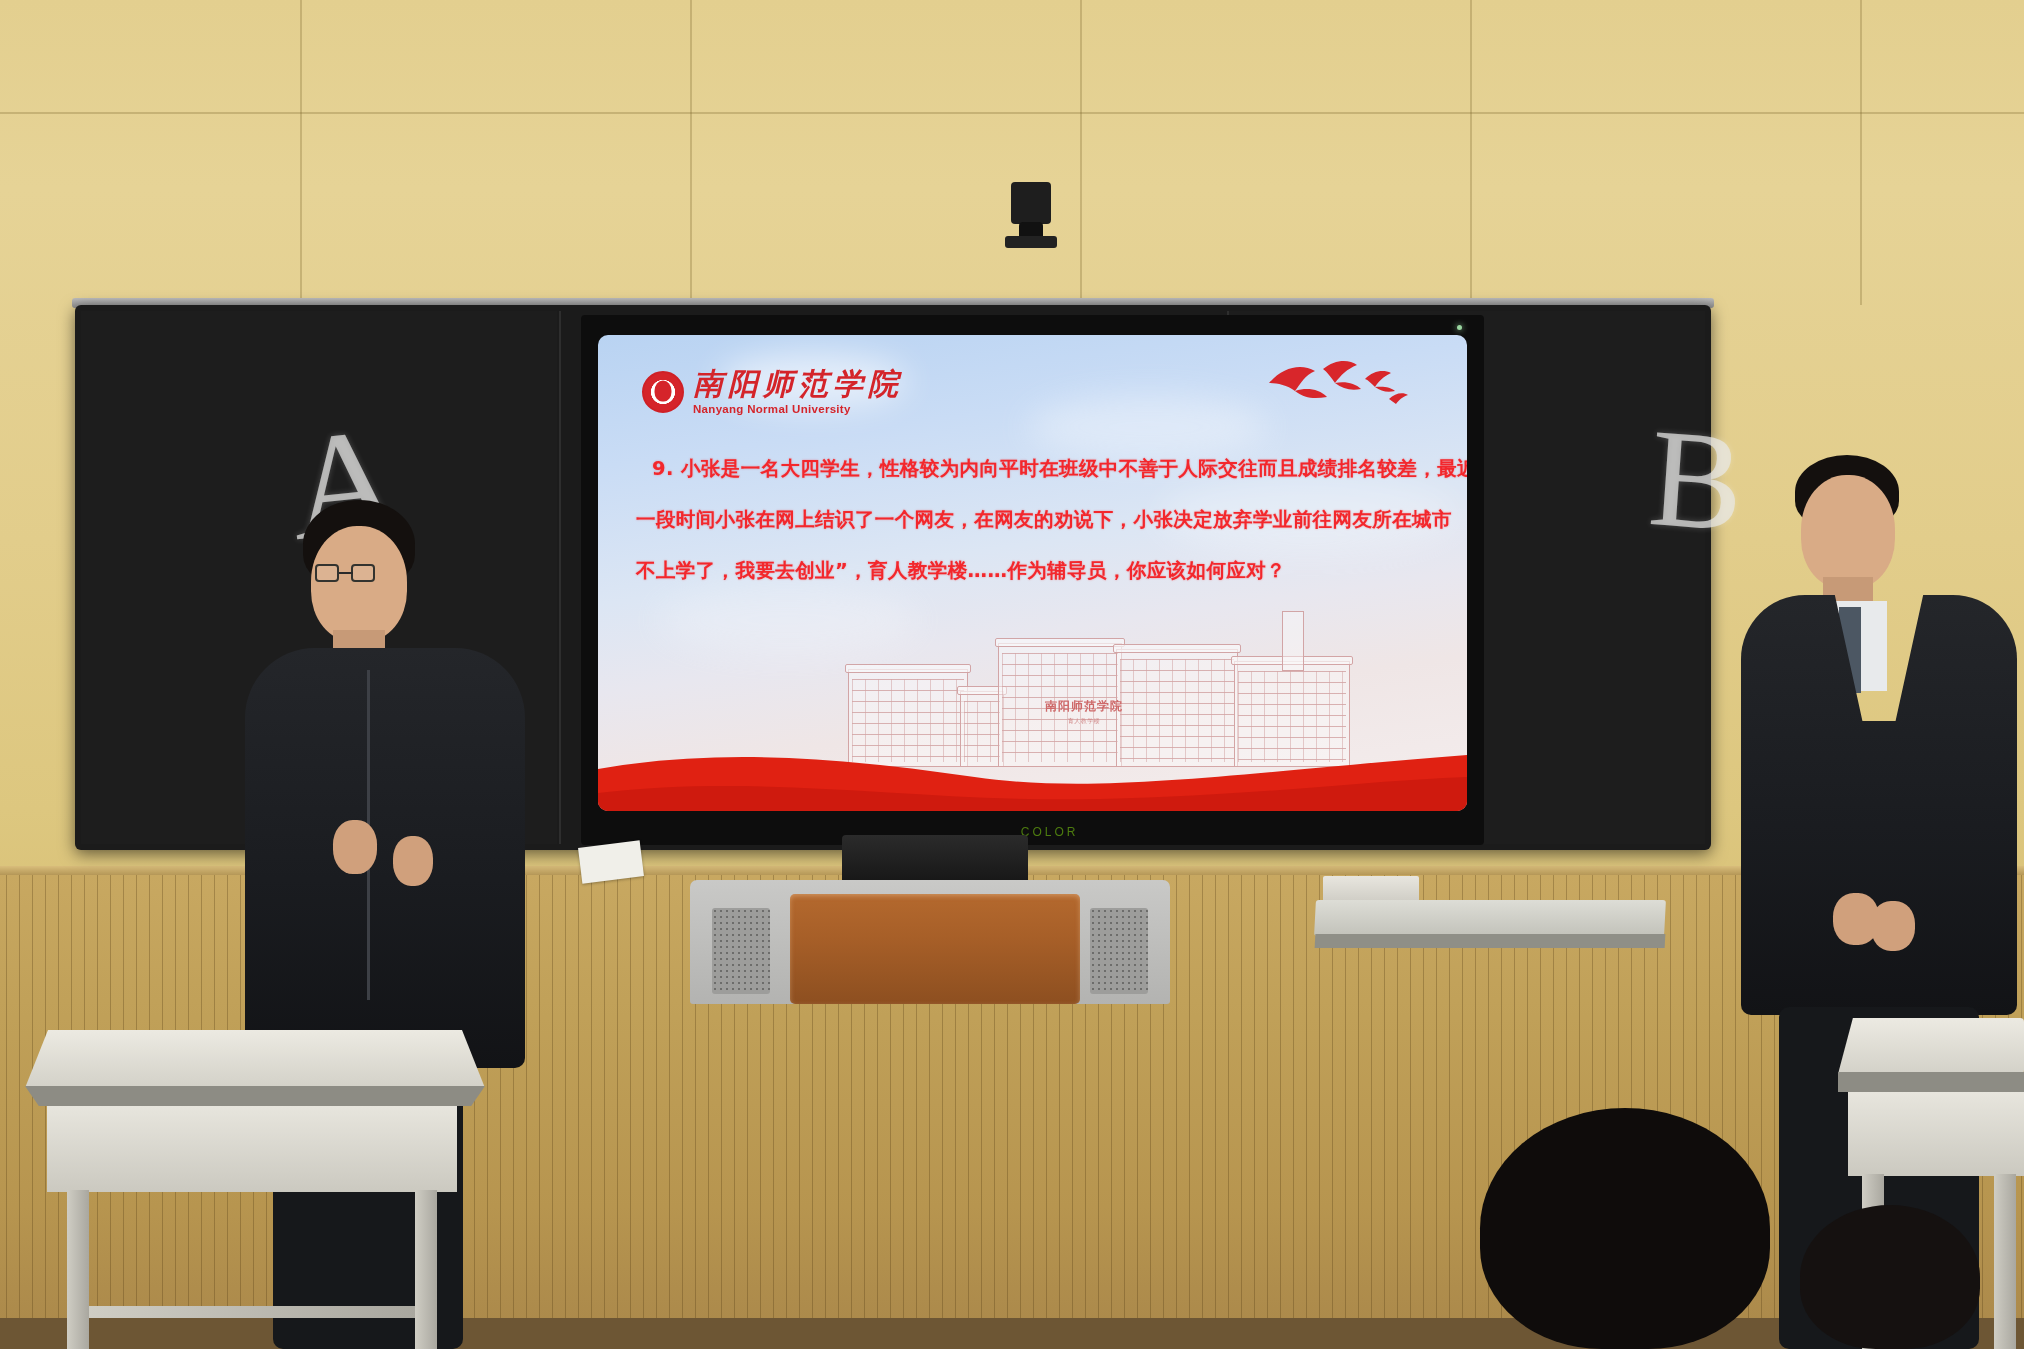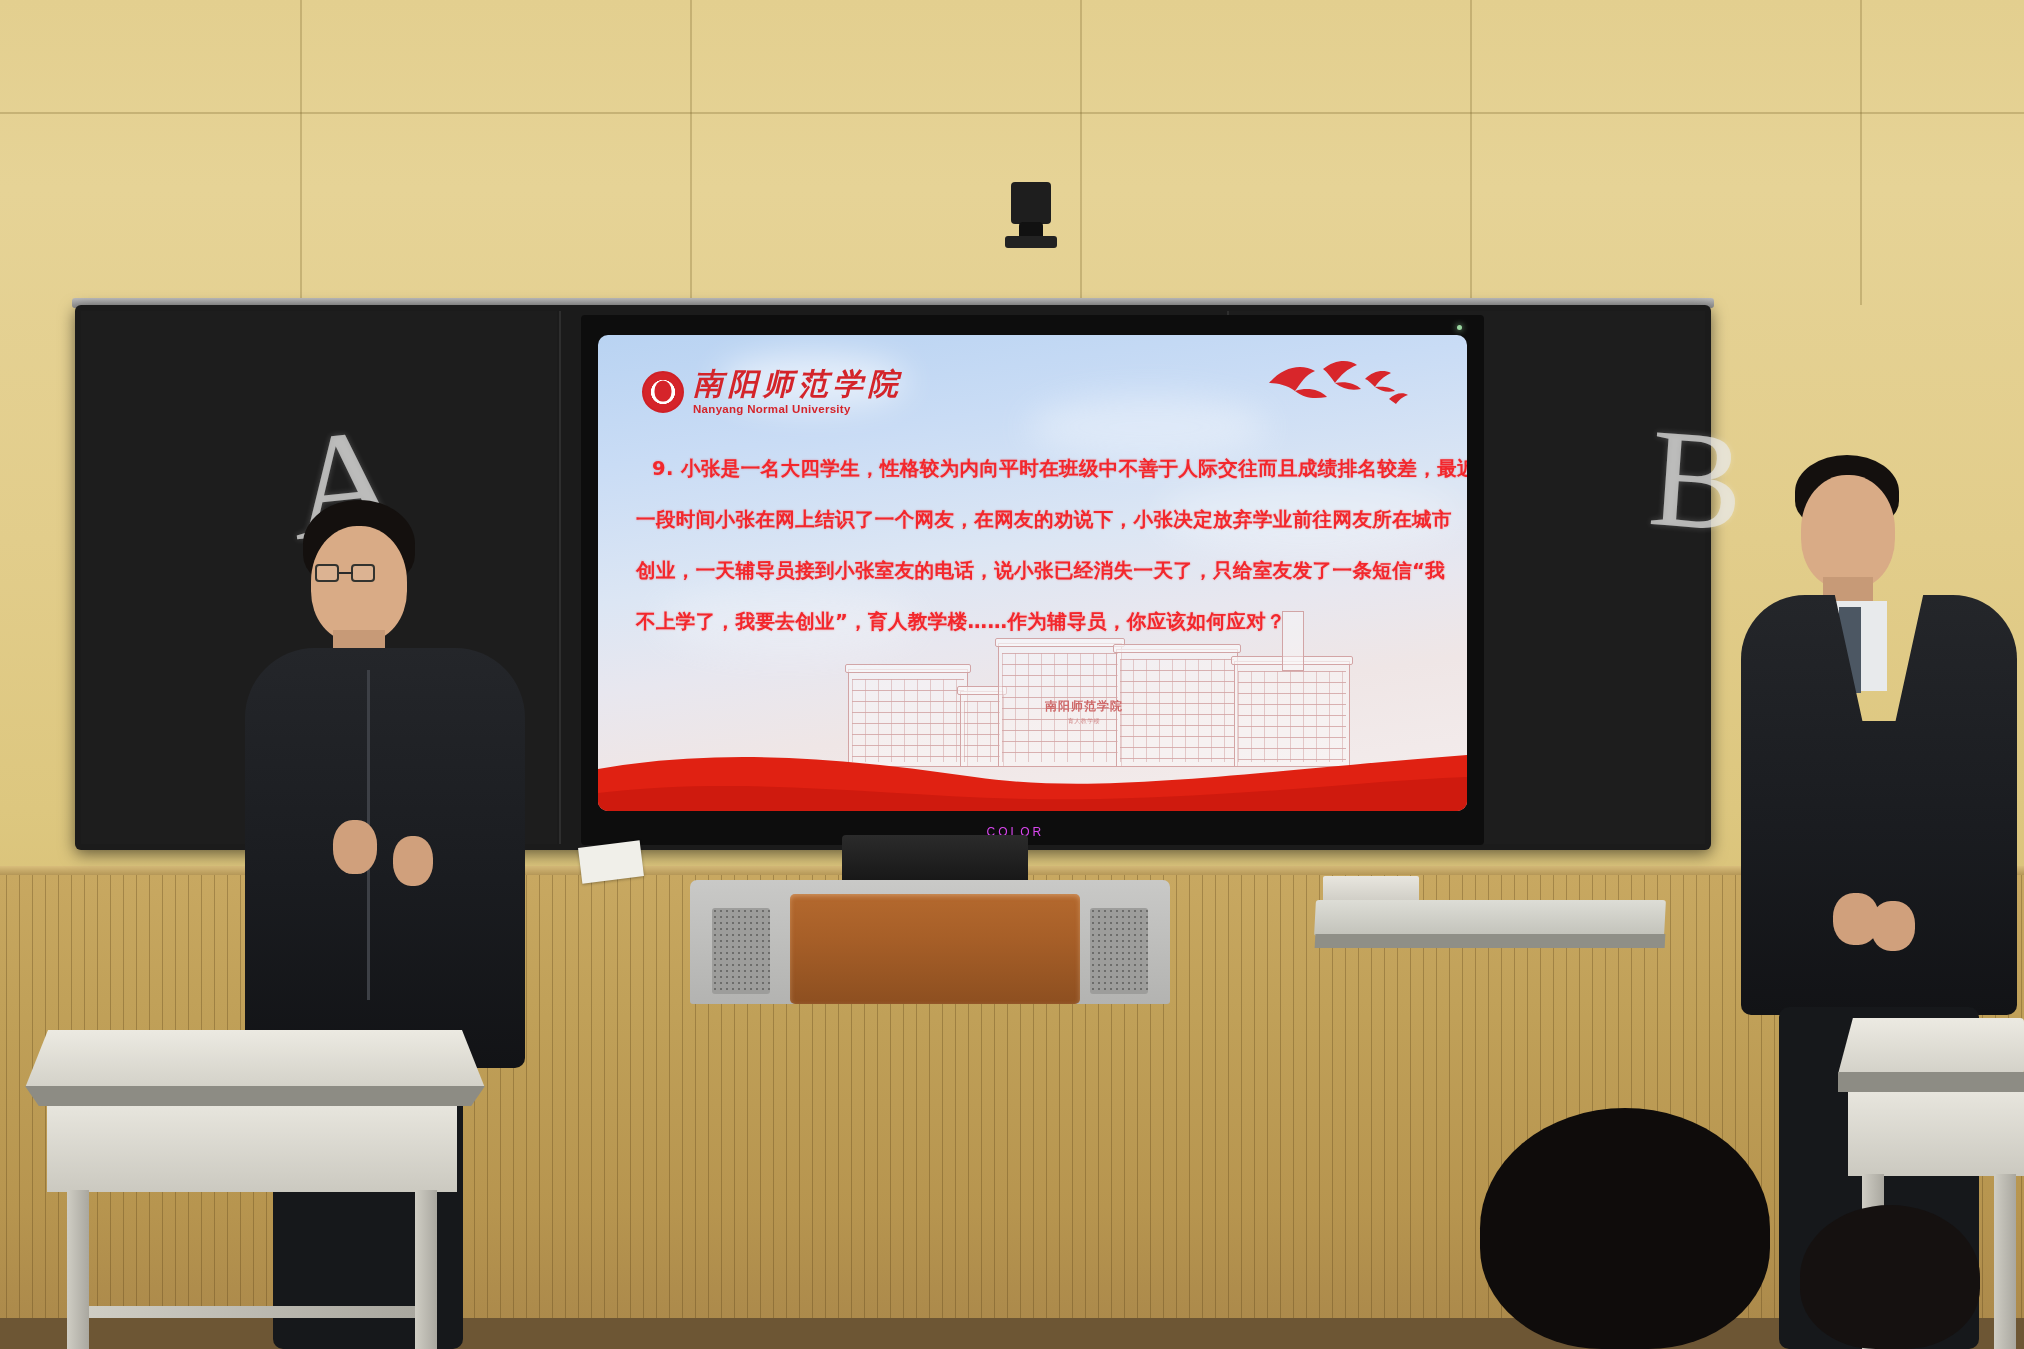--- a/index.html
+++ b/index.html
@@ -34,21 +34,21 @@
   .chalk-letter{position:absolute;color:rgba(232,232,230,.72);
     font-family:"Liberation Serif",serif;font-weight:400;line-height:1;
     text-shadow:0 0 6px rgba(255,255,255,.22);}
   #chalk-a{left:290px;top:408px;font-size:150px;transform:rotate(-6deg);}
   #chalk-b{left:1650px;top:410px;font-size:140px;transform:rotate(4deg);}
 
   
   #panel{position:absolute;left:581px;top:315px;width:903px;height:530px;
     background:#0d0d0d;border-radius:4px;padding:20px 17px 34px 17px;box-sizing:border-box;}
   #panel-brand{position:absolute;left:calc(50% - 46px);bottom:8px;width:92px;height:12px;
-    color:#d946ef;font-size:12px;letter-spacing:3px;text-align:left;}
+    color:#4d7c0f;font-size:12px;letter-spacing:3px;text-align:right;}
   #panel-led{position:absolute;right:22px;top:10px;width:5px;height:5px;border-radius:50%;
     background:#9ad6a0;box-shadow:0 0 6px #9ad6a0;}
 
   
   #slide{position:relative;width:100%;height:100%;overflow:hidden;border-radius:10px;
     background:linear-gradient(172deg,#b9d3f2 0%,#c9dcf5 22%,#dce6f4 45%,#e8e7ef 60%,#efe6e6 74%,#f2eaea 88%,#f4eeec 100%);}
   .cloud{position:absolute;border-radius:50%;background:rgba(255,255,255,.55);filter:blur(16px);}
 
   #logo{position:absolute;left:44px;top:34px;display:flex;align-items:center;gap:9px;}
   #logo-seal{width:42px;height:42px;border-radius:50%;
@@ -375,21 +375,20 @@
             <path d="M104 22 C112 14, 122 12, 130 16 C122 20, 118 24, 114 30 C110 26, 107 23, 104 22 Z"></path>
             <path d="M114 30 C122 29, 130 30, 134 34 C126 36, 120 34, 114 30 Z"></path>
             <path d="M128 42 C134 36, 142 35, 147 38 C141 40, 138 43, 135 47 C132 45, 130 43, 128 42 Z"></path>
           </g>
         </svg>
       </div>
 
       <div id="slide-body">
         <p class="l1">9. 小张是一名大四学生，性格较为内向平时在班级中不善于人际交往而且成绩排名较差，最近</p>
         <p>一段时间小张在网上结识了一个网友，在网友的劝说下，小张决定放弃学业前往网友所在城市</p>
-        <p>创业，一天辅导员接到小张室友的电话，说小张已经消失一天了，只给室友发了一条短信“我</p>
         <p>不上学了，我要去创业”，育人教学楼……作为辅导员，你应该如何应对？</p>
       </div>
 
       <div id="campus">
         <div class="bldg" style="left:0;width:118px;height:96px;">
           <div class="roof"></div>
             <div class="rows"></div>
         </div>
         <div class="bldg" style="left:112px;width:42px;height:74px;">
           <div class="roof"></div>

